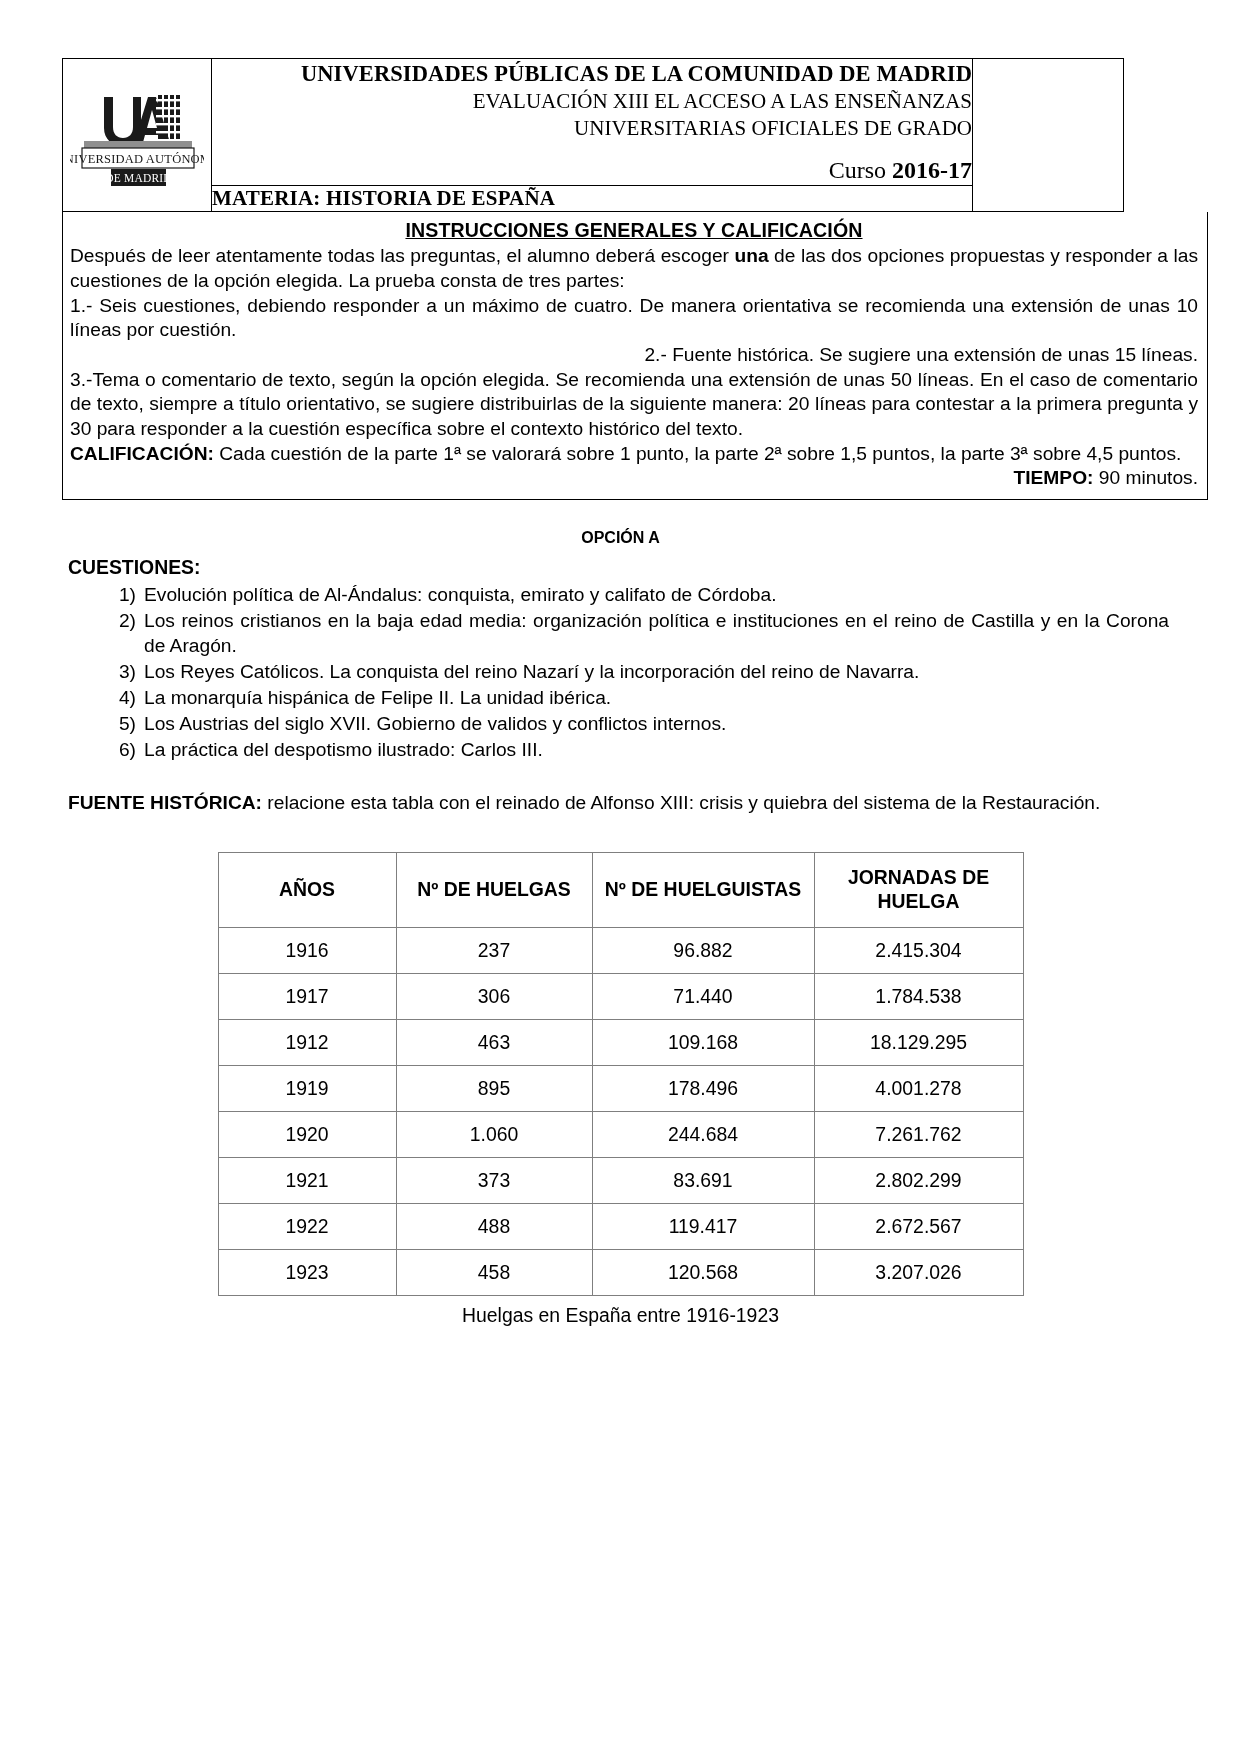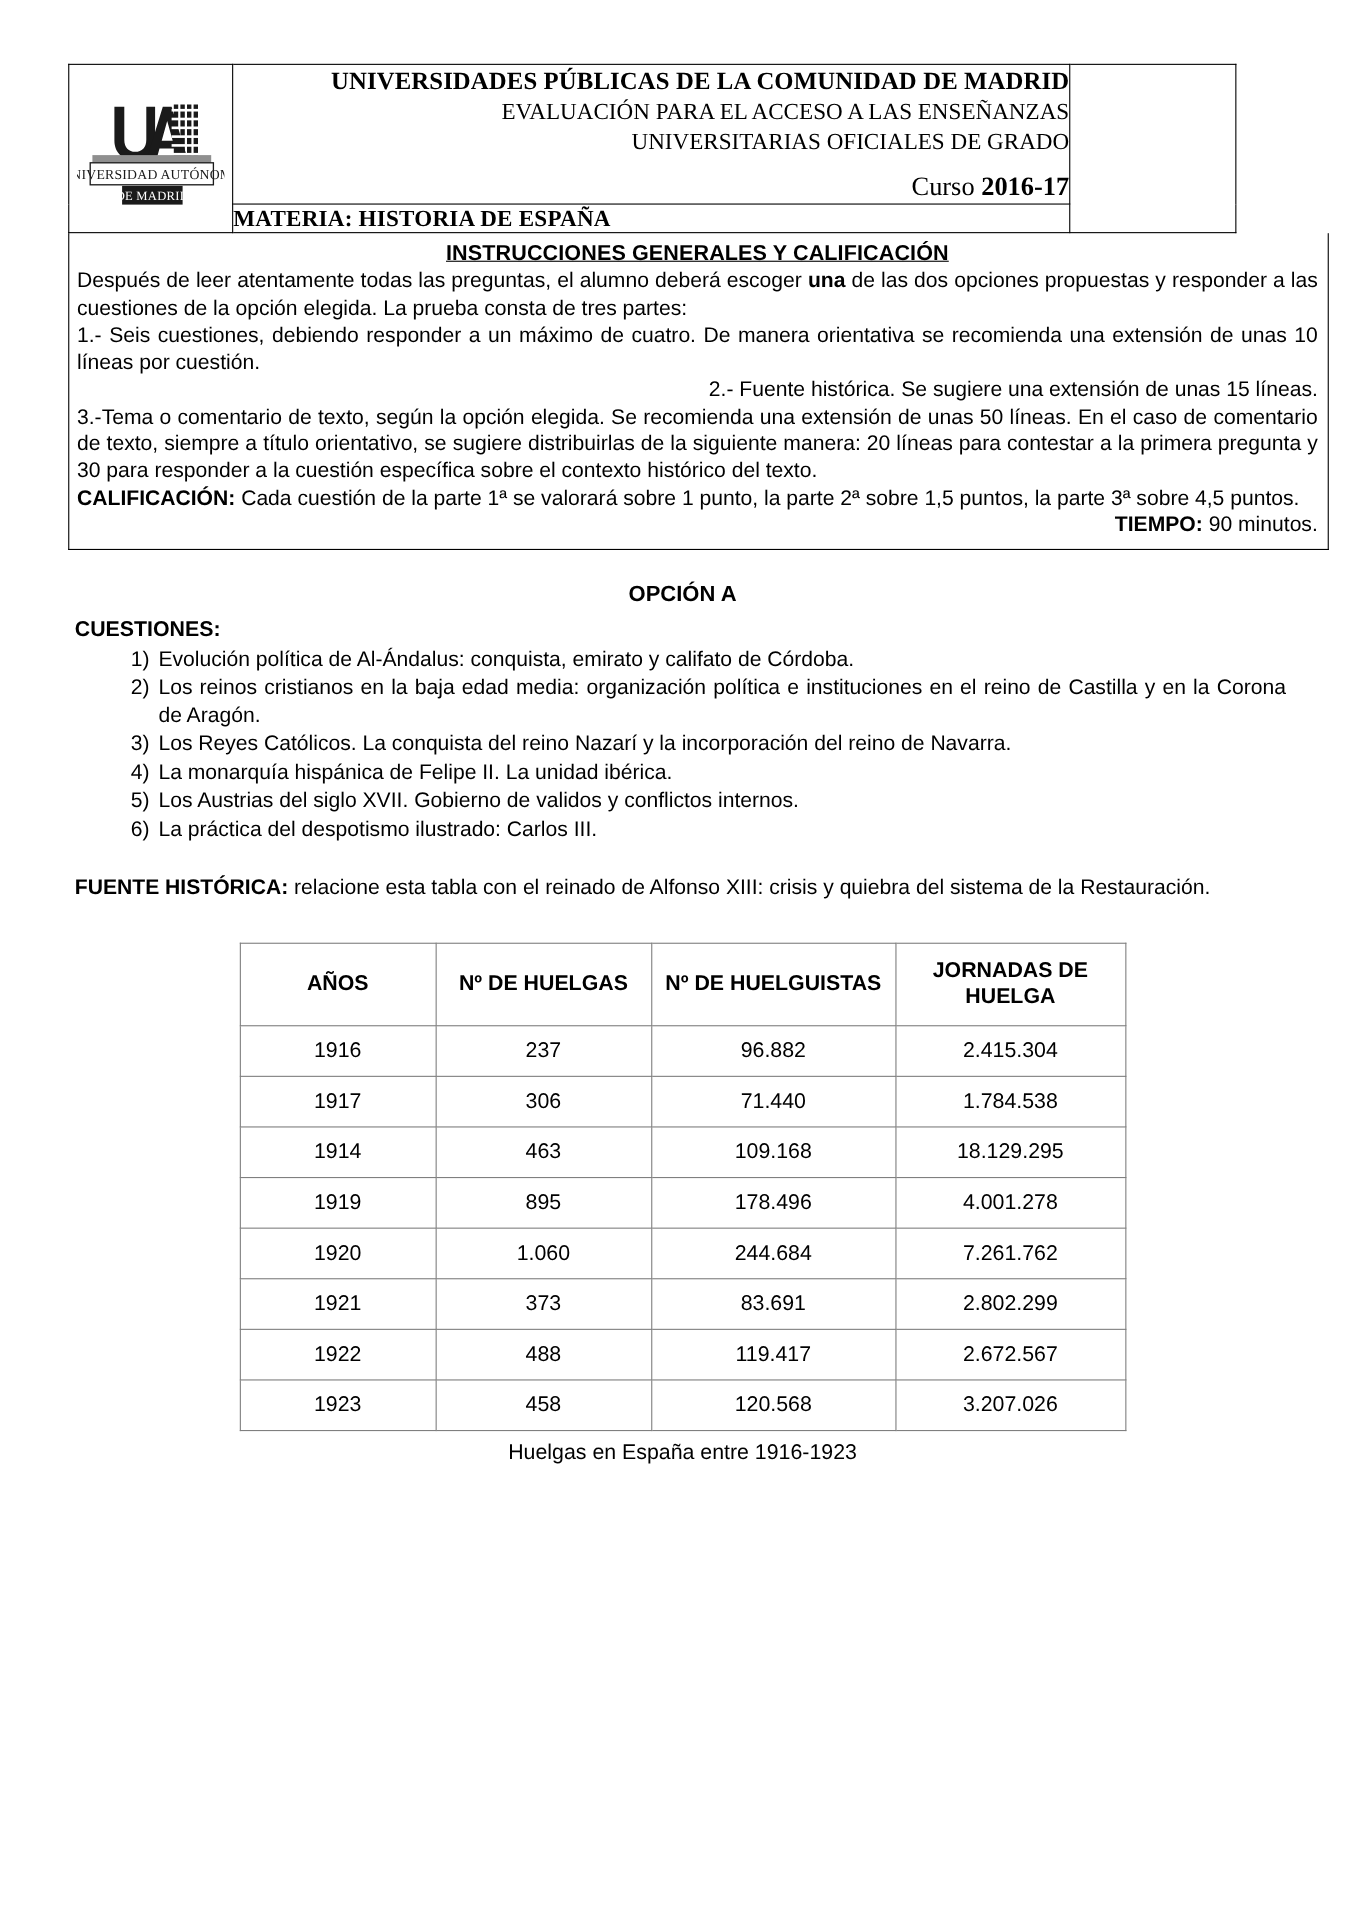--- a/index.html
+++ b/index.html
@@ -97,21 +97,21 @@
     margin: 0;
     text-align: justify;
   }
   .instr-p.last-line { text-align: right; }
   b { font-weight: bold; }
 
   
   .opcion {
     text-align: center;
     font-weight: bold;
-    font-size: 20px;
+    font-size: 16px;
     margin-top: 29px;
   }
   .cuestiones-label {
     font-weight: bold;
     font-size: 19.4px;
     margin-top: 9px;
     padding-left: 6px;
   }
   ol.questions {
     margin: 4px 0 0 0;
@@ -233,21 +233,21 @@
             <text x="68" y="84" text-anchor="middle" font-family="Liberation Serif, serif" font-size="12.5" fill="#1a1a1a" letter-spacing="0.2">UNIVERSIDAD AUTÓNOMA</text>
 
             <rect x="41" y="90" width="55" height="17" fill="#1a1a1a"></rect>
             <text x="68.5" y="103" text-anchor="middle" font-family="Liberation Serif, serif" font-size="11.5" fill="#ffffff" letter-spacing="0.2">DE MADRID</text>
           </svg>
         </div>
       </td>
 
       <td class="cell-titles">
         <div class="line1">UNIVERSIDADES PÚBLICAS DE LA COMUNIDAD DE MADRID</div>
-        <div class="line2">EVALUACIÓN PARA EL ACCESO A LAS ENSEÑANZAS</div>
+        <div class="line2">EVALUACIÓN XIII EL ACCESO A LAS ENSEÑANZAS</div>
         <div class="line3">UNIVERSITARIAS OFICIALES DE GRADO</div>
         <div class="line-curso"><span>Curso </span><b>2016-17</b></div>
       </td>
 
       <td class="cell-right" rowspan="2"></td>
     </tr>
     <tr>
       <td class="cell-materia">MATERIA: HISTORIA DE ESPAÑA</td>
     </tr>
   </tbody>
@@ -298,21 +298,21 @@
           <td>96.882</td>
           <td>2.415.304</td>
         </tr>
         <tr>
           <td class="year">1917</td>
           <td>306</td>
           <td>71.440</td>
           <td>1.784.538</td>
         </tr>
         <tr>
-          <td class="year">1914</td>
+          <td class="year">1912</td>
           <td>463</td>
           <td>109.168</td>
           <td>18.129.295</td>
         </tr>
         <tr>
           <td class="year">1919</td>
           <td>895</td>
           <td>178.496</td>
           <td>4.001.278</td>
         </tr>

